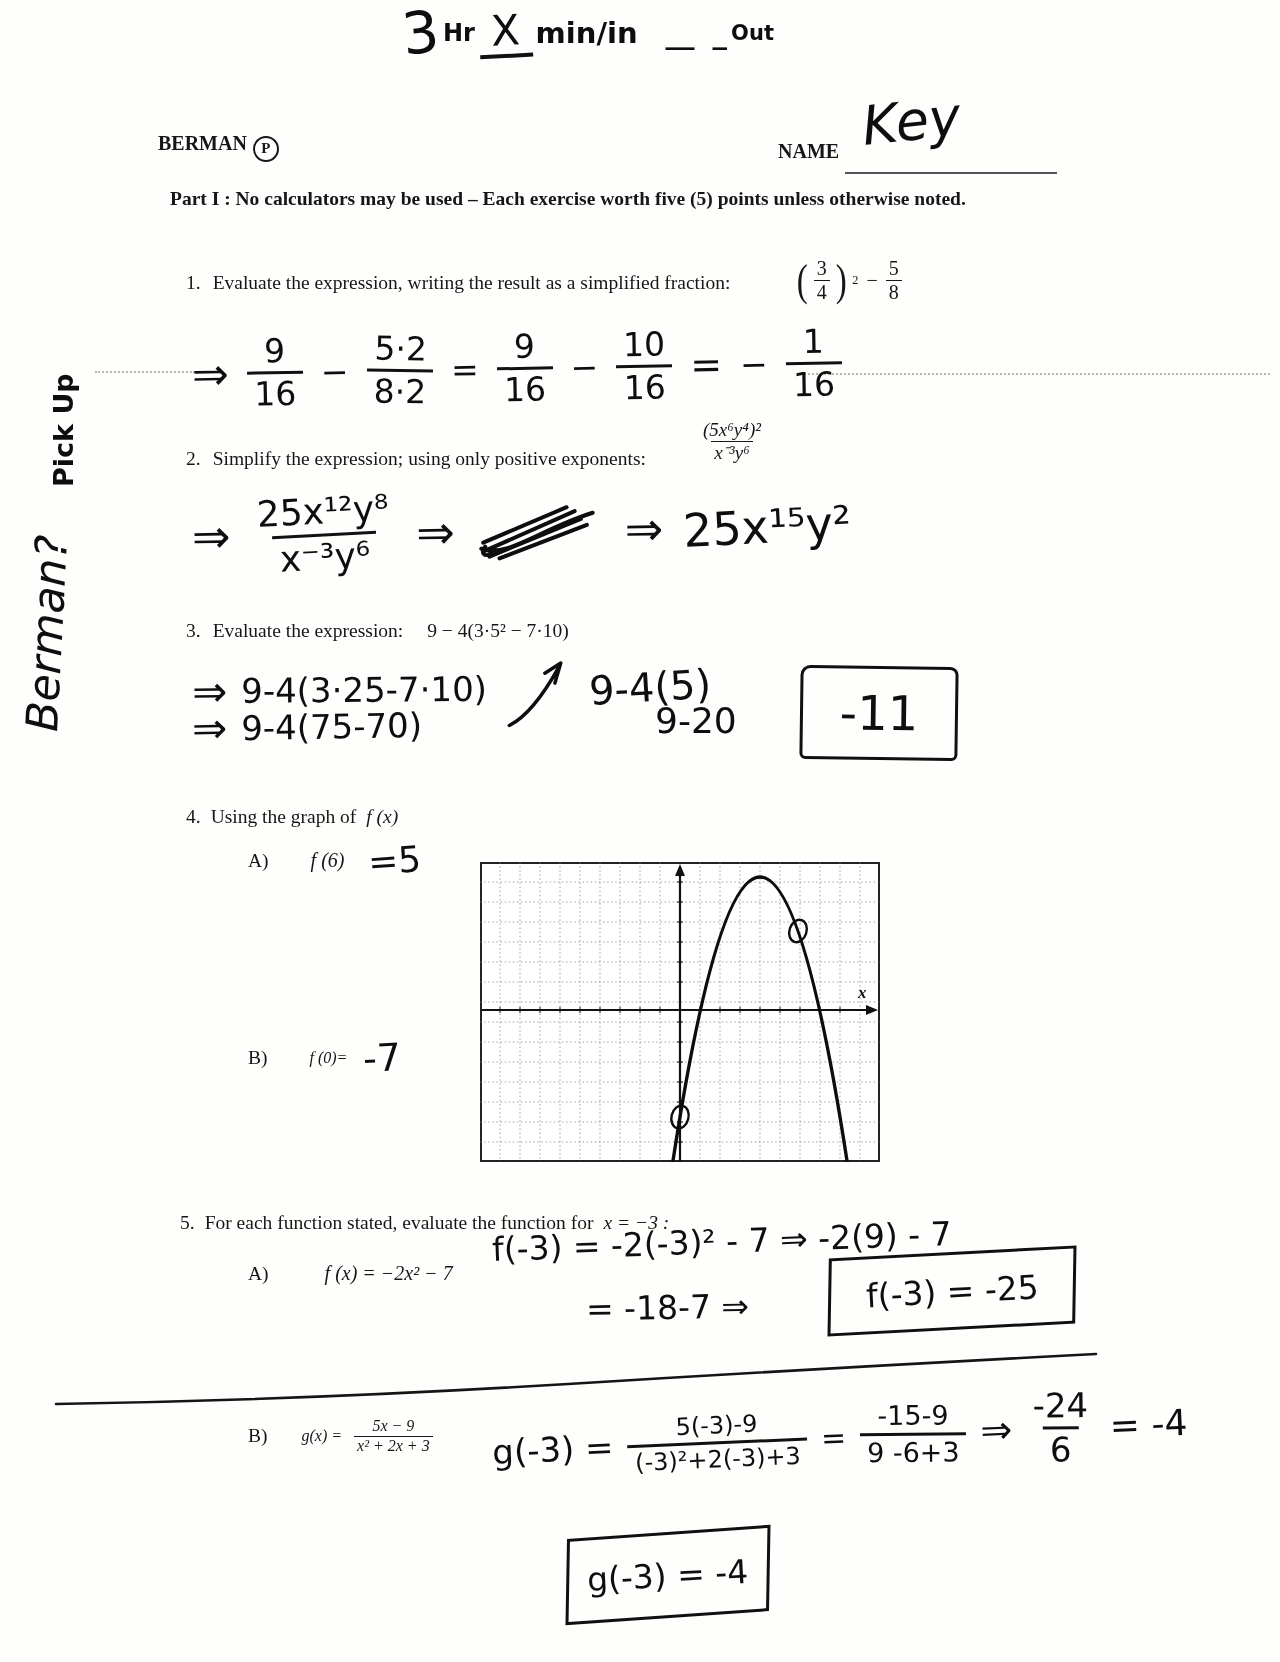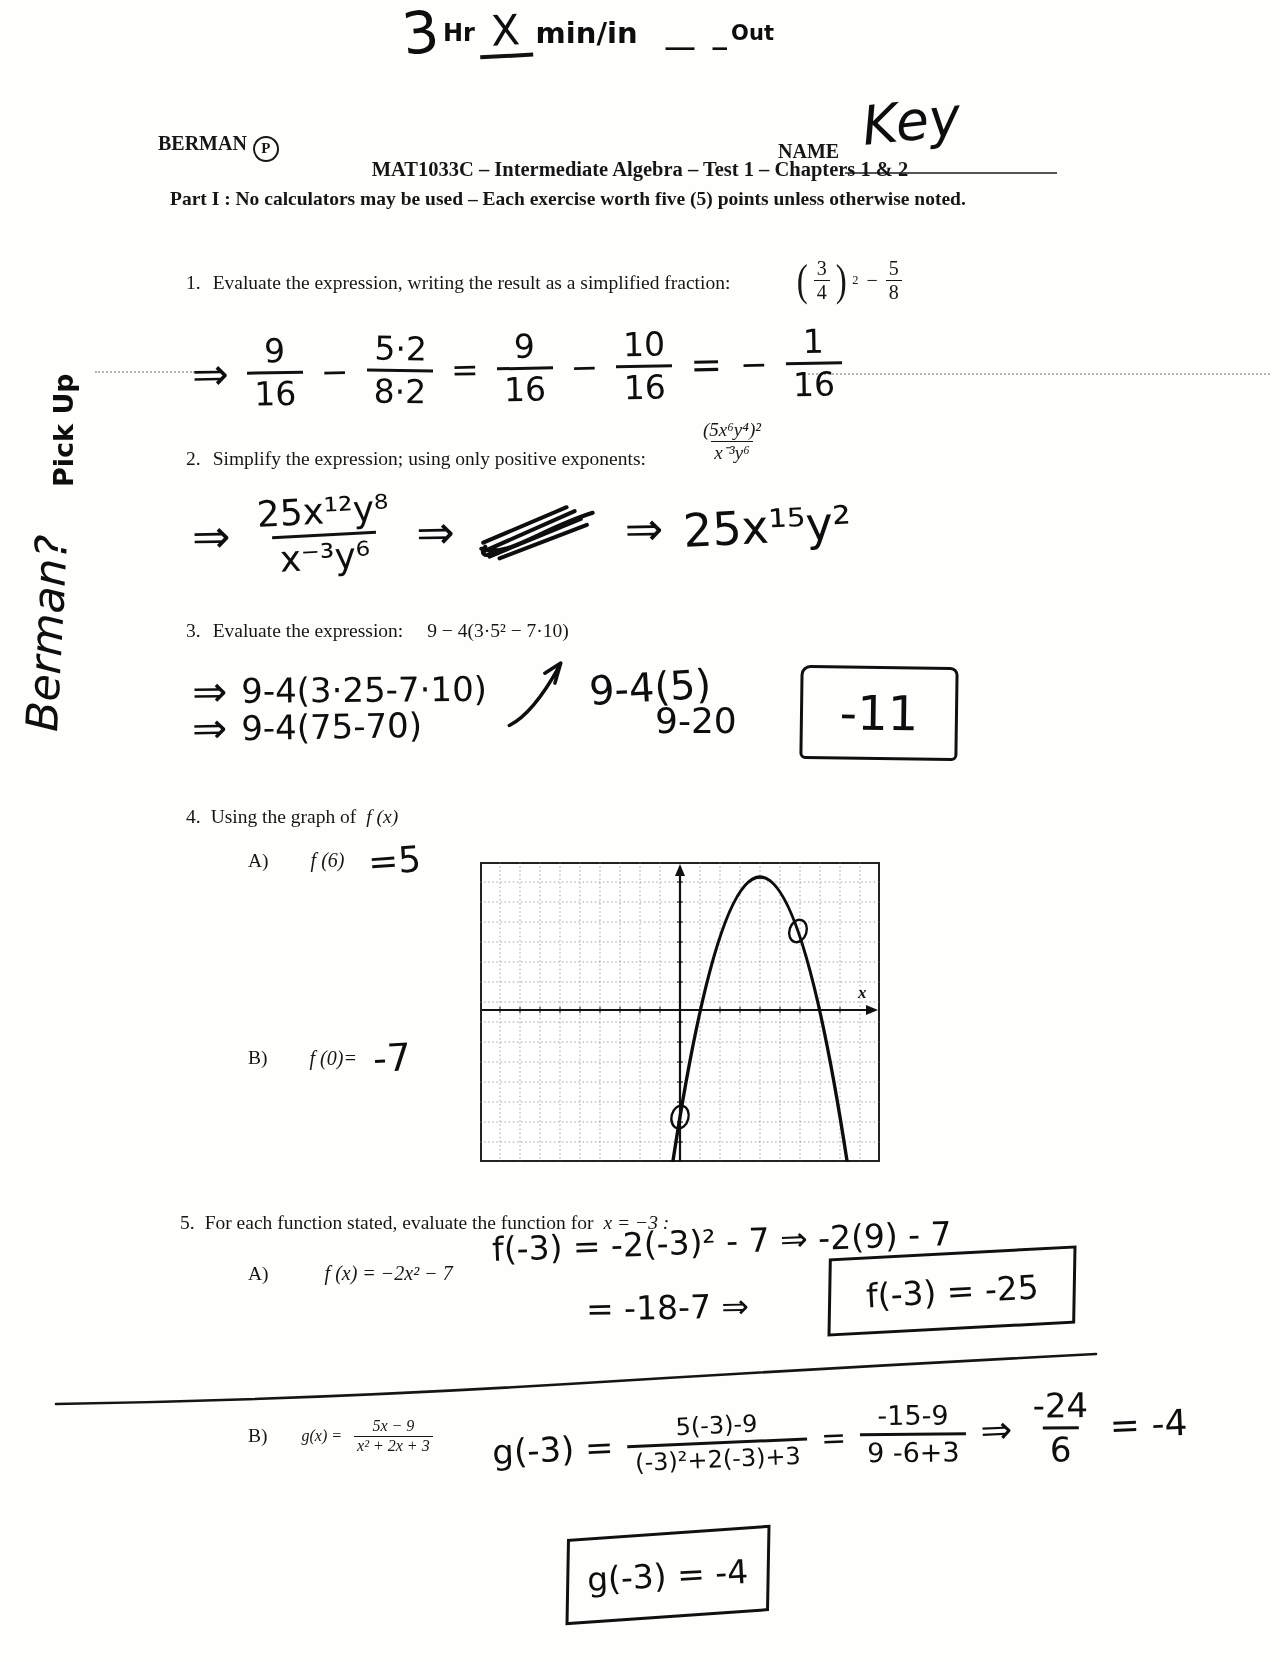--- a/index.html
+++ b/index.html
@@ -45,21 +45,20 @@
 
   <div class="abs hw vert b" style="left:48px;top:487px;font-size:27px;">Pick Up</div>
   <div class="abs hw vert i" style="left:16px;top:730px;font-size:44px;transform:rotate(-87deg);transform-origin:left top;">Berman?</div>
 
   <div class="abs serif b" style="left:158px;top:132px;font-size:20px;">
     <span>BERMAN</span><span class="badge serif">P</span>
   </div>
   <div class="abs serif b" style="left:778px;top:140px;font-size:20px;">NAME</div>
   <div class="abs" style="left:845px;top:172px;width:212px;border-bottom:2px solid #555;"></div>
   <div class="abs hw i" style="left:862px;top:90px;font-size:54px;transform:rotate(-6deg);">Key</div>
-  <div class="abs serif b" style="left:0;top:158px;width:1280px;text-align:center;font-size:20.5px;">MAT1033C – Intermediate Algebra – Test 1 – Chapters 1 &amp; 2</div>
   <div class="abs serif b" style="left:170px;top:188px;font-size:19.5px;">Part I :  No calculators may be used – Each exercise worth five (5) points unless otherwise noted.</div>
 
   <div class="abs row serif" style="left:186px;top:272px;font-size:19.5px;gap:12px;">
     <span>1.</span>
     <span>Evaluate the expression, writing the result as a simplified fraction:</span>
   </div>
   <div class="abs row serif" style="left:795px;top:258px;font-size:20px;gap:4px;">
     <span class="bigp">(</span>
     <span class="pfrac">
       <span class="fn">3</span>
@@ -155,21 +154,21 @@
     <span>Using the graph of</span>
     <span class="i">f (x)</span>
   </div>
   <div class="abs row" style="left:248px;top:840px;gap:42px;">
     <span class="serif" style="font-size:19.5px;">A)</span>
     <span class="serif i" style="font-size:20px;">f (6)</span>
     <span class="hw" style="font-size:36px;margin-left:-18px;transform:rotate(-4deg);">=5</span>
   </div>
   <div class="abs row" style="left:248px;top:1036px;gap:42px;">
     <span class="serif" style="font-size:19.5px;">B)</span>
-    <span class="serif i" style="font-size:20px;">f (0)=</span>
+    <span class="serif i" style="font-size:16px;">f (0)=</span>
     <span class="hw" style="font-size:38px;margin-left:-26px;transform:rotate(-3deg);">-7</span>
   </div>
 
   <svg class="abs" style="left:480px;top:862px;" width="400" height="300" viewBox="0 0 400 300">
     <rect x="1" y="1" width="398" height="298" fill="#fff" stroke="#222" stroke-width="2"></rect>
     <path stroke="#7a7a7a" stroke-width="0.7" stroke-dasharray="1.5,2.6" fill="none" d="M20 0V300M40 0V300M60 0V300M80 0V300M100 0V300M120 0V300M140 0V300M160 0V300M180 0V300M220 0V300M240 0V300M260 0V300M280 0V300M300 0V300M320 0V300M340 0V300M360 0V300M380 0V300"></path>
     <path stroke="#7a7a7a" stroke-width="0.7" stroke-dasharray="1.5,2.6" fill="none" d="M0 20H400M0 40H400M0 60H400M0 80H400M0 100H400M0 120H400M0 140H400M0 160H400M0 180H400M0 200H400M0 220H400M0 240H400M0 260H400M0 280H400"></path>
     <path stroke="#111" stroke-width="2.2" d="M200 300L200 8"></path>
     <polygon points="195,14 200,2 205,14" fill="#111"></polygon>
     <path stroke="#111" stroke-width="2.2" d="M2 148L390 148"></path>

